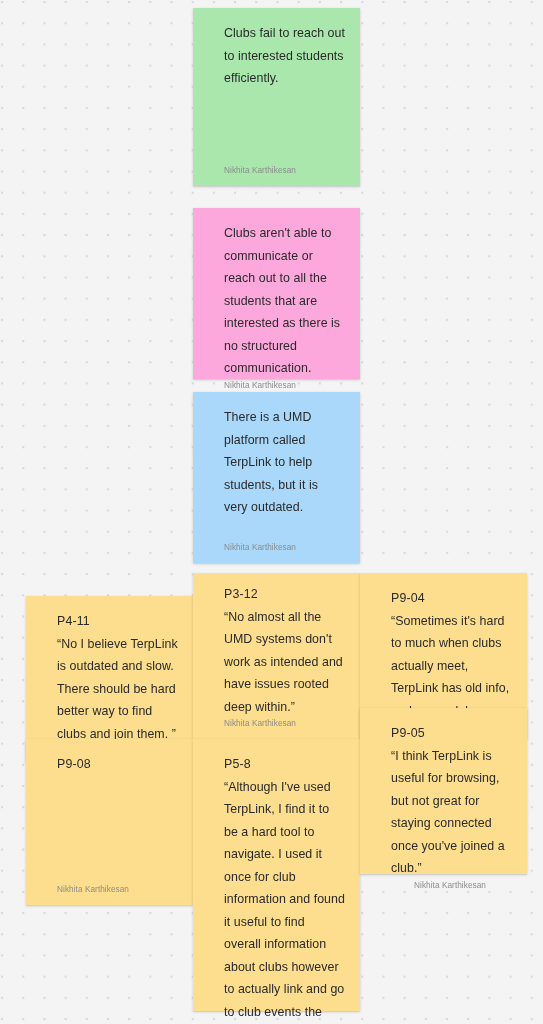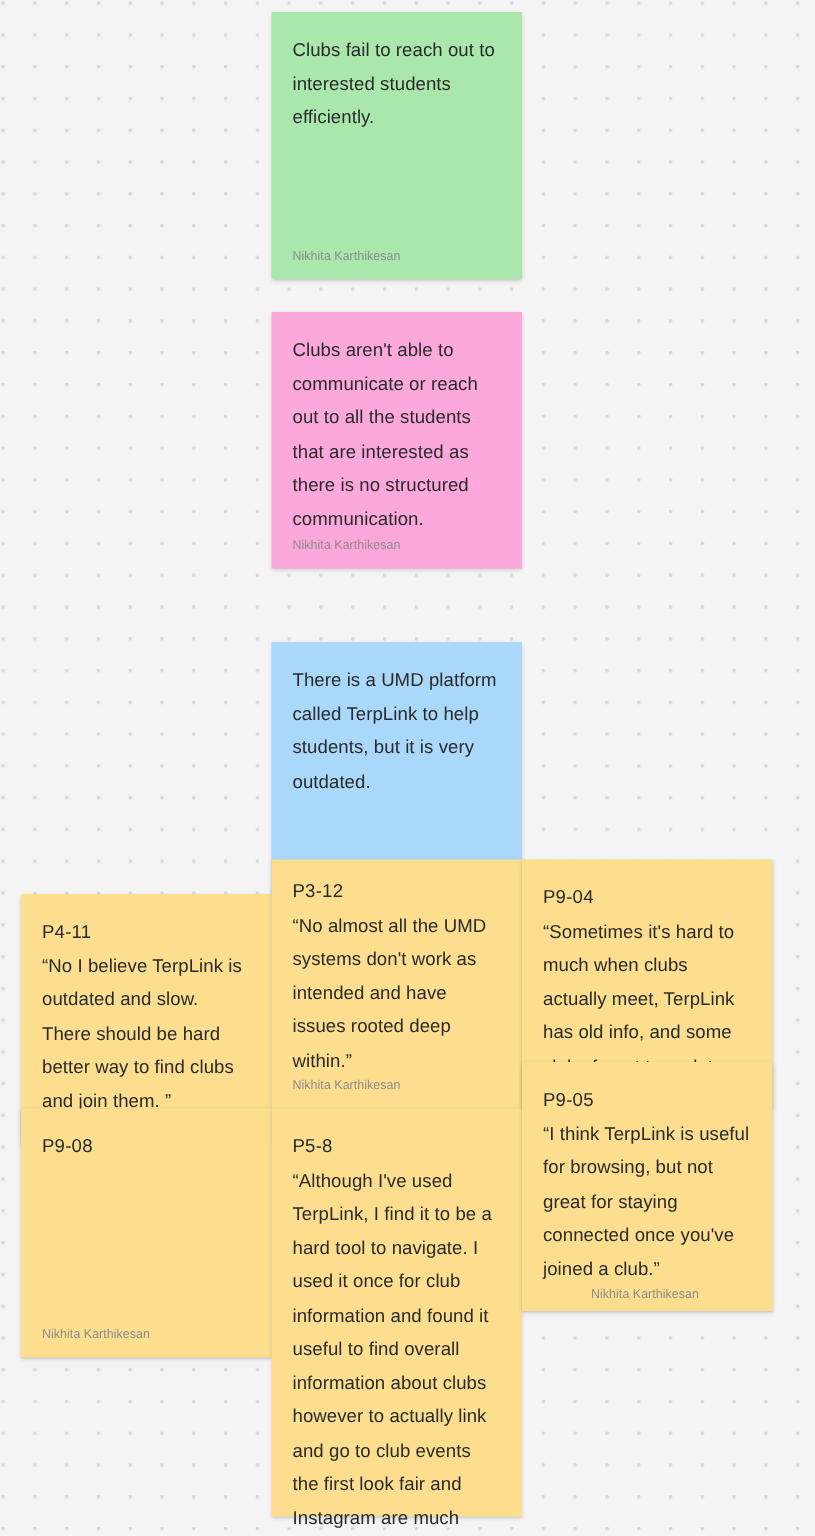--- a/index.html
+++ b/index.html
@@ -21,24 +21,25 @@
     background-color: #f4f4f4;
     background-image:
       radial-gradient(circle at 1px 1px, #d9d9d9 1.1px, rgba(217,217,217,0) 1.6px);
     background-size: 21.2px 21.2px;
     background-position: 1px 1px;
     overflow: hidden;
   }
   .note {
     position: absolute;
     box-sizing: border-box;
-    padding: 14px 15px 10px 14px;
+    padding: 14px 15px 10px 31px;
     display: flex;
     flex-direction: column;
     box-shadow: 0 1px 3px rgba(0,0,0,0.14), 0 1px 1px rgba(0,0,0,0.06);
+    margin-left: 12px;
   }
   .note-body {
     flex: 0 0 auto;
   }
   .note-id {
     font-size: 12.4px;
     line-height: 22.5px;
     color: #2a2a2a;
     letter-spacing: 0.15px;
     white-space: nowrap;
@@ -54,28 +55,28 @@
     font-size: 8.6px;
     line-height: 11px;
     color: #8c8c8c;
     letter-spacing: 0.05px;
     white-space: nowrap;
     font-family: "Liberation Sans Narrow", "Liberation Sans", sans-serif;
     transform: scaleX(0.96);
     transform-origin: left center;
   }
   .note.green  { background-color: #a9e7ad; }
-  .note.pink   { background-color: #fca8dd; justify-content: center; }
+  .note.pink   { background-color: #fca8dd; }
   .note.blue   { background-color: #a9d8fa; }
   .note.yellow { background-color: #fcde8e; }
 
   
   .pos-green   { left: 181px; top: 8px;   width: 167px; height: 178px; }
   .pos-pink    { left: 181px; top: 208px; width: 167px; height: 171px; }
-  .pos-blue    { left: 181px; top: 428px; width: 167px; height: 171px; }
+  .pos-blue    { left: 181px; top: 392px; width: 167px; height: 171px; }
 
   .pos-p411    { left: 14px;  top: 596px; width: 167px; height: 166px; }
   .pos-p312    { left: 181px; top: 573px; width: 167px; height: 166px; justify-content: flex-end; }
   .pos-p904    { left: 348px; top: 573px; width: 167px; height: 166px; }
 
   .pos-p906    { left: 14px;  top: 739px; width: 167px; height: 166px; }
   .pos-p58     { left: 181px; top: 739px; width: 167px; height: 272px; }
   .pos-p905    { left: 348px; top: 708px; width: 167px; height: 166px; align-items: center; }
 </style>
 </head>

